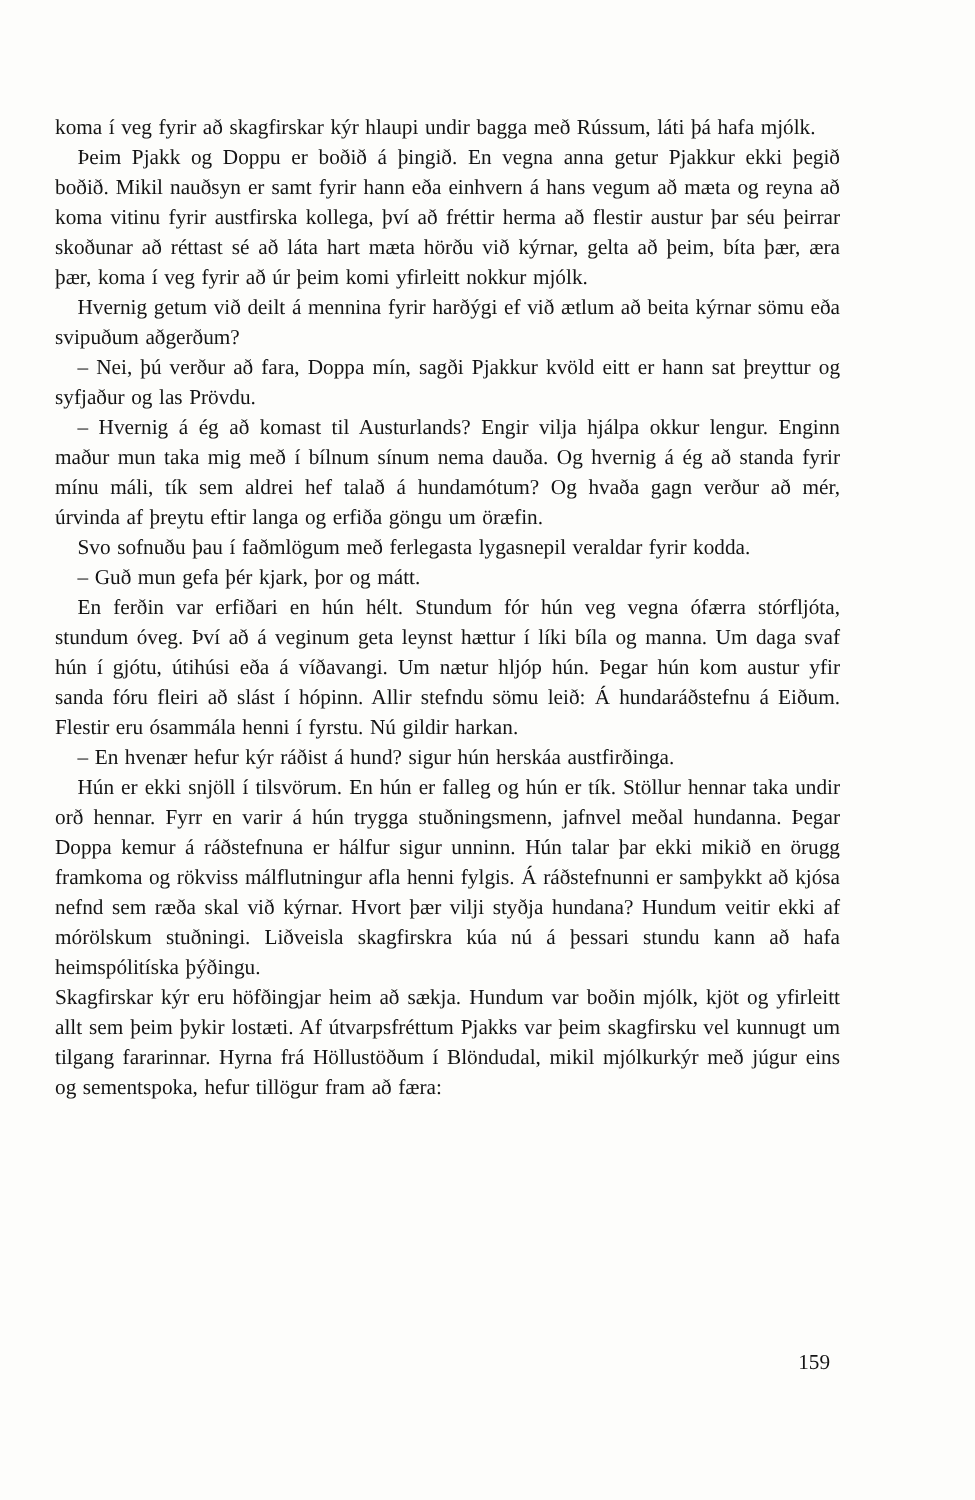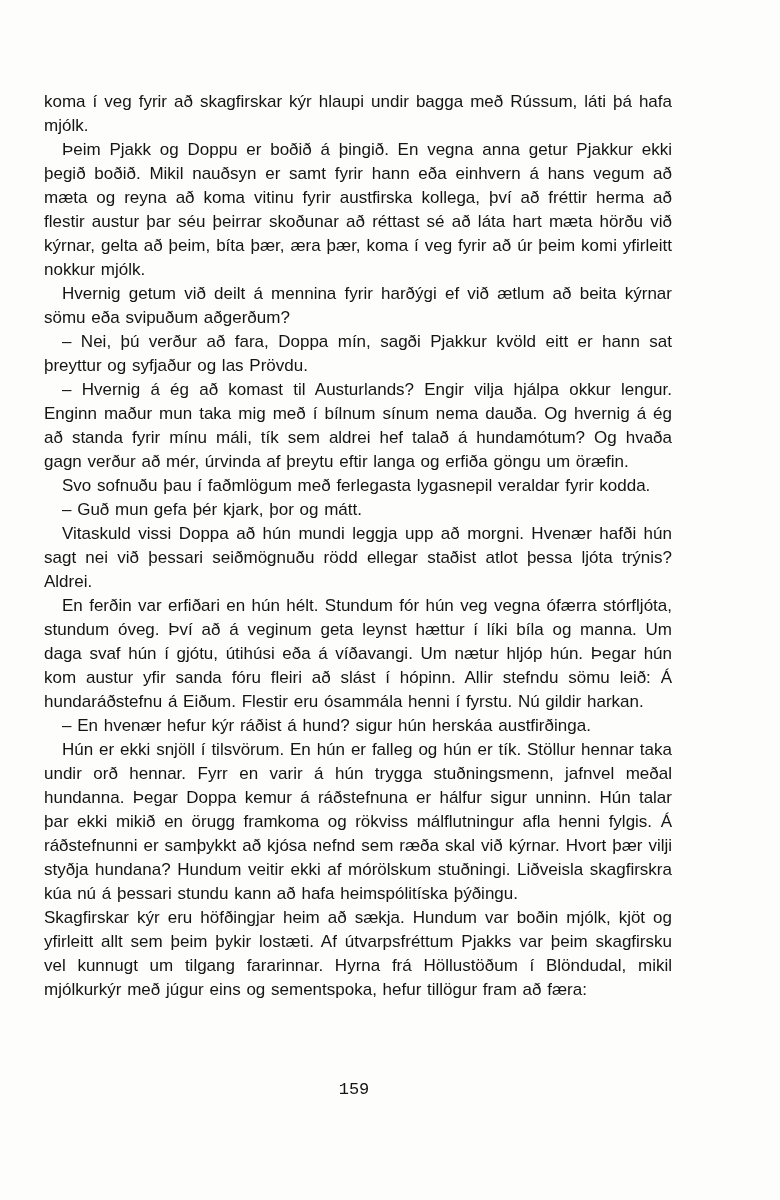--- a/index.html
+++ b/index.html
@@ -14,21 +14,21 @@
     margin: 0 auto;
     background: #fdfdfb;
     color: #141414;
     overflow: hidden;
   }
   .text-block {
     position: absolute;
     left: 44px;
     top: 90px;
     width: 628px;
-    font-family: Liberation Sans, sans-serif;
+    font-family: Liberation Serif, serif;
     font-size: 17px;
     line-height: 24px;
     text-align: justify;
     letter-spacing: 0px;
     word-spacing: 1px;
   }
   .text-block p {
     margin: 0;
     padding: 0;
     hyphens: none;
@@ -39,38 +39,37 @@
   .text-block p.noindent {
     text-indent: 0;
   }
   .text-block p.section-start {
   }
   .page-number {
     position: absolute;
     left: 44px;
     top: 1080px;
     width: 620px;
-    text-align: center;
-    font-family: Liberation Mono, monospace;
+    text-align: right;
+    font-family: Liberation Serif, serif;
     font-size: 17px;
     color: #141414;
   }
 </style>
 </head>
 <body>
 
 <div class="page">
   <div class="text-block">
     <p class="noindent">koma í veg fyrir að skagfirskar kýr hlaupi undir bagga með Rússum, láti þá hafa mjólk.</p>
     <p class="indent">Þeim Pjakk og Doppu er boðið á þingið. En vegna anna getur Pjakkur ekki þegið boðið. Mikil nauðsyn er samt fyrir hann eða einhvern á hans vegum að mæta og reyna að koma vitinu fyrir austfirska kollega, því að fréttir herma að flestir austur þar séu þeirrar skoðunar að réttast sé að láta hart mæta hörðu við kýrnar, gelta að þeim, bíta þær, æra þær, koma í veg fyrir að úr þeim komi yfirleitt nokkur mjólk.</p>
     <p class="indent">Hvernig getum við deilt á mennina fyrir harðýgi ef við ætlum að beita kýrnar sömu eða svipuðum aðgerðum?</p>
     <p class="indent">– Nei, þú verður að fara, Doppa mín, sagði Pjakkur kvöld eitt er hann sat þreyttur og syfjaður og las Prövdu.</p>
     <p class="indent">– Hvernig á ég að komast til Austurlands? Engir vilja hjálpa okkur lengur. Enginn maður mun taka mig með í bílnum sínum nema dauða. Og hvernig á ég að standa fyrir mínu máli, tík sem aldrei hef talað á hundamótum? Og hvaða gagn verður að mér, úrvinda af þreytu eftir langa og erfiða göngu um öræfin.</p>
     <p class="indent">Svo sofnuðu þau í faðmlögum með ferlegasta lygasnepil veraldar fyrir kodda.</p>
     <p class="indent">– Guð mun gefa þér kjark, þor og mátt.</p>
-    <p class="indent">Vitaskuld vissi Doppa að hún mundi leggja upp að morgni. Hvenær hafði hún sagt nei við þessari seiðmögnuðu rödd ellegar staðist atlot þessa ljóta trýnis? Aldrei.</p>
     <p class="indent">En ferðin var erfiðari en hún hélt. Stundum fór hún veg vegna ófærra stórfljóta, stundum óveg. Því að á veginum geta leynst hættur í líki bíla og manna. Um daga svaf hún í gjótu, útihúsi eða á víðavangi. Um nætur hljóp hún. Þegar hún kom austur yfir sanda fóru fleiri að slást í hópinn. Allir stefndu sömu leið: Á hundaráðstefnu á Eiðum. Flestir eru ósammála henni í fyrstu. Nú gildir harkan.</p>
     <p class="indent">– En hvenær hefur kýr ráðist á hund? sigur hún herskáa austfirðinga.</p>
     <p class="indent">Hún er ekki snjöll í tilsvörum. En hún er falleg og hún er tík. Stöllur hennar taka undir orð hennar. Fyrr en varir á hún trygga stuðningsmenn, jafnvel meðal hundanna. Þegar Doppa kemur á ráðstefnuna er hálfur sigur unninn. Hún talar þar ekki mikið en örugg framkoma og rökviss málflutningur afla henni fylgis. Á ráðstefnunni er samþykkt að kjósa nefnd sem ræða skal við kýrnar. Hvort þær vilji styðja hundana? Hundum veitir ekki af mórölskum stuðningi. Liðveisla skagfirskra kúa nú á þessari stundu kann að hafa heimspólitíska þýðingu.</p>
     <p class="noindent section-start">Skagfirskar kýr eru höfðingjar heim að sækja. Hundum var boðin mjólk, kjöt og yfirleitt allt sem þeim þykir lostæti. Af útvarpsfréttum Pjakks var þeim skagfirsku vel kunnugt um tilgang fararinnar. Hyrna frá Höllustöðum í Blöndudal, mikil mjólkurkýr með júgur eins og sementspoka, hefur tillögur fram að færa:</p>
   </div>
   <div class="page-number">159</div>
 </div>
 
 </body></html>

